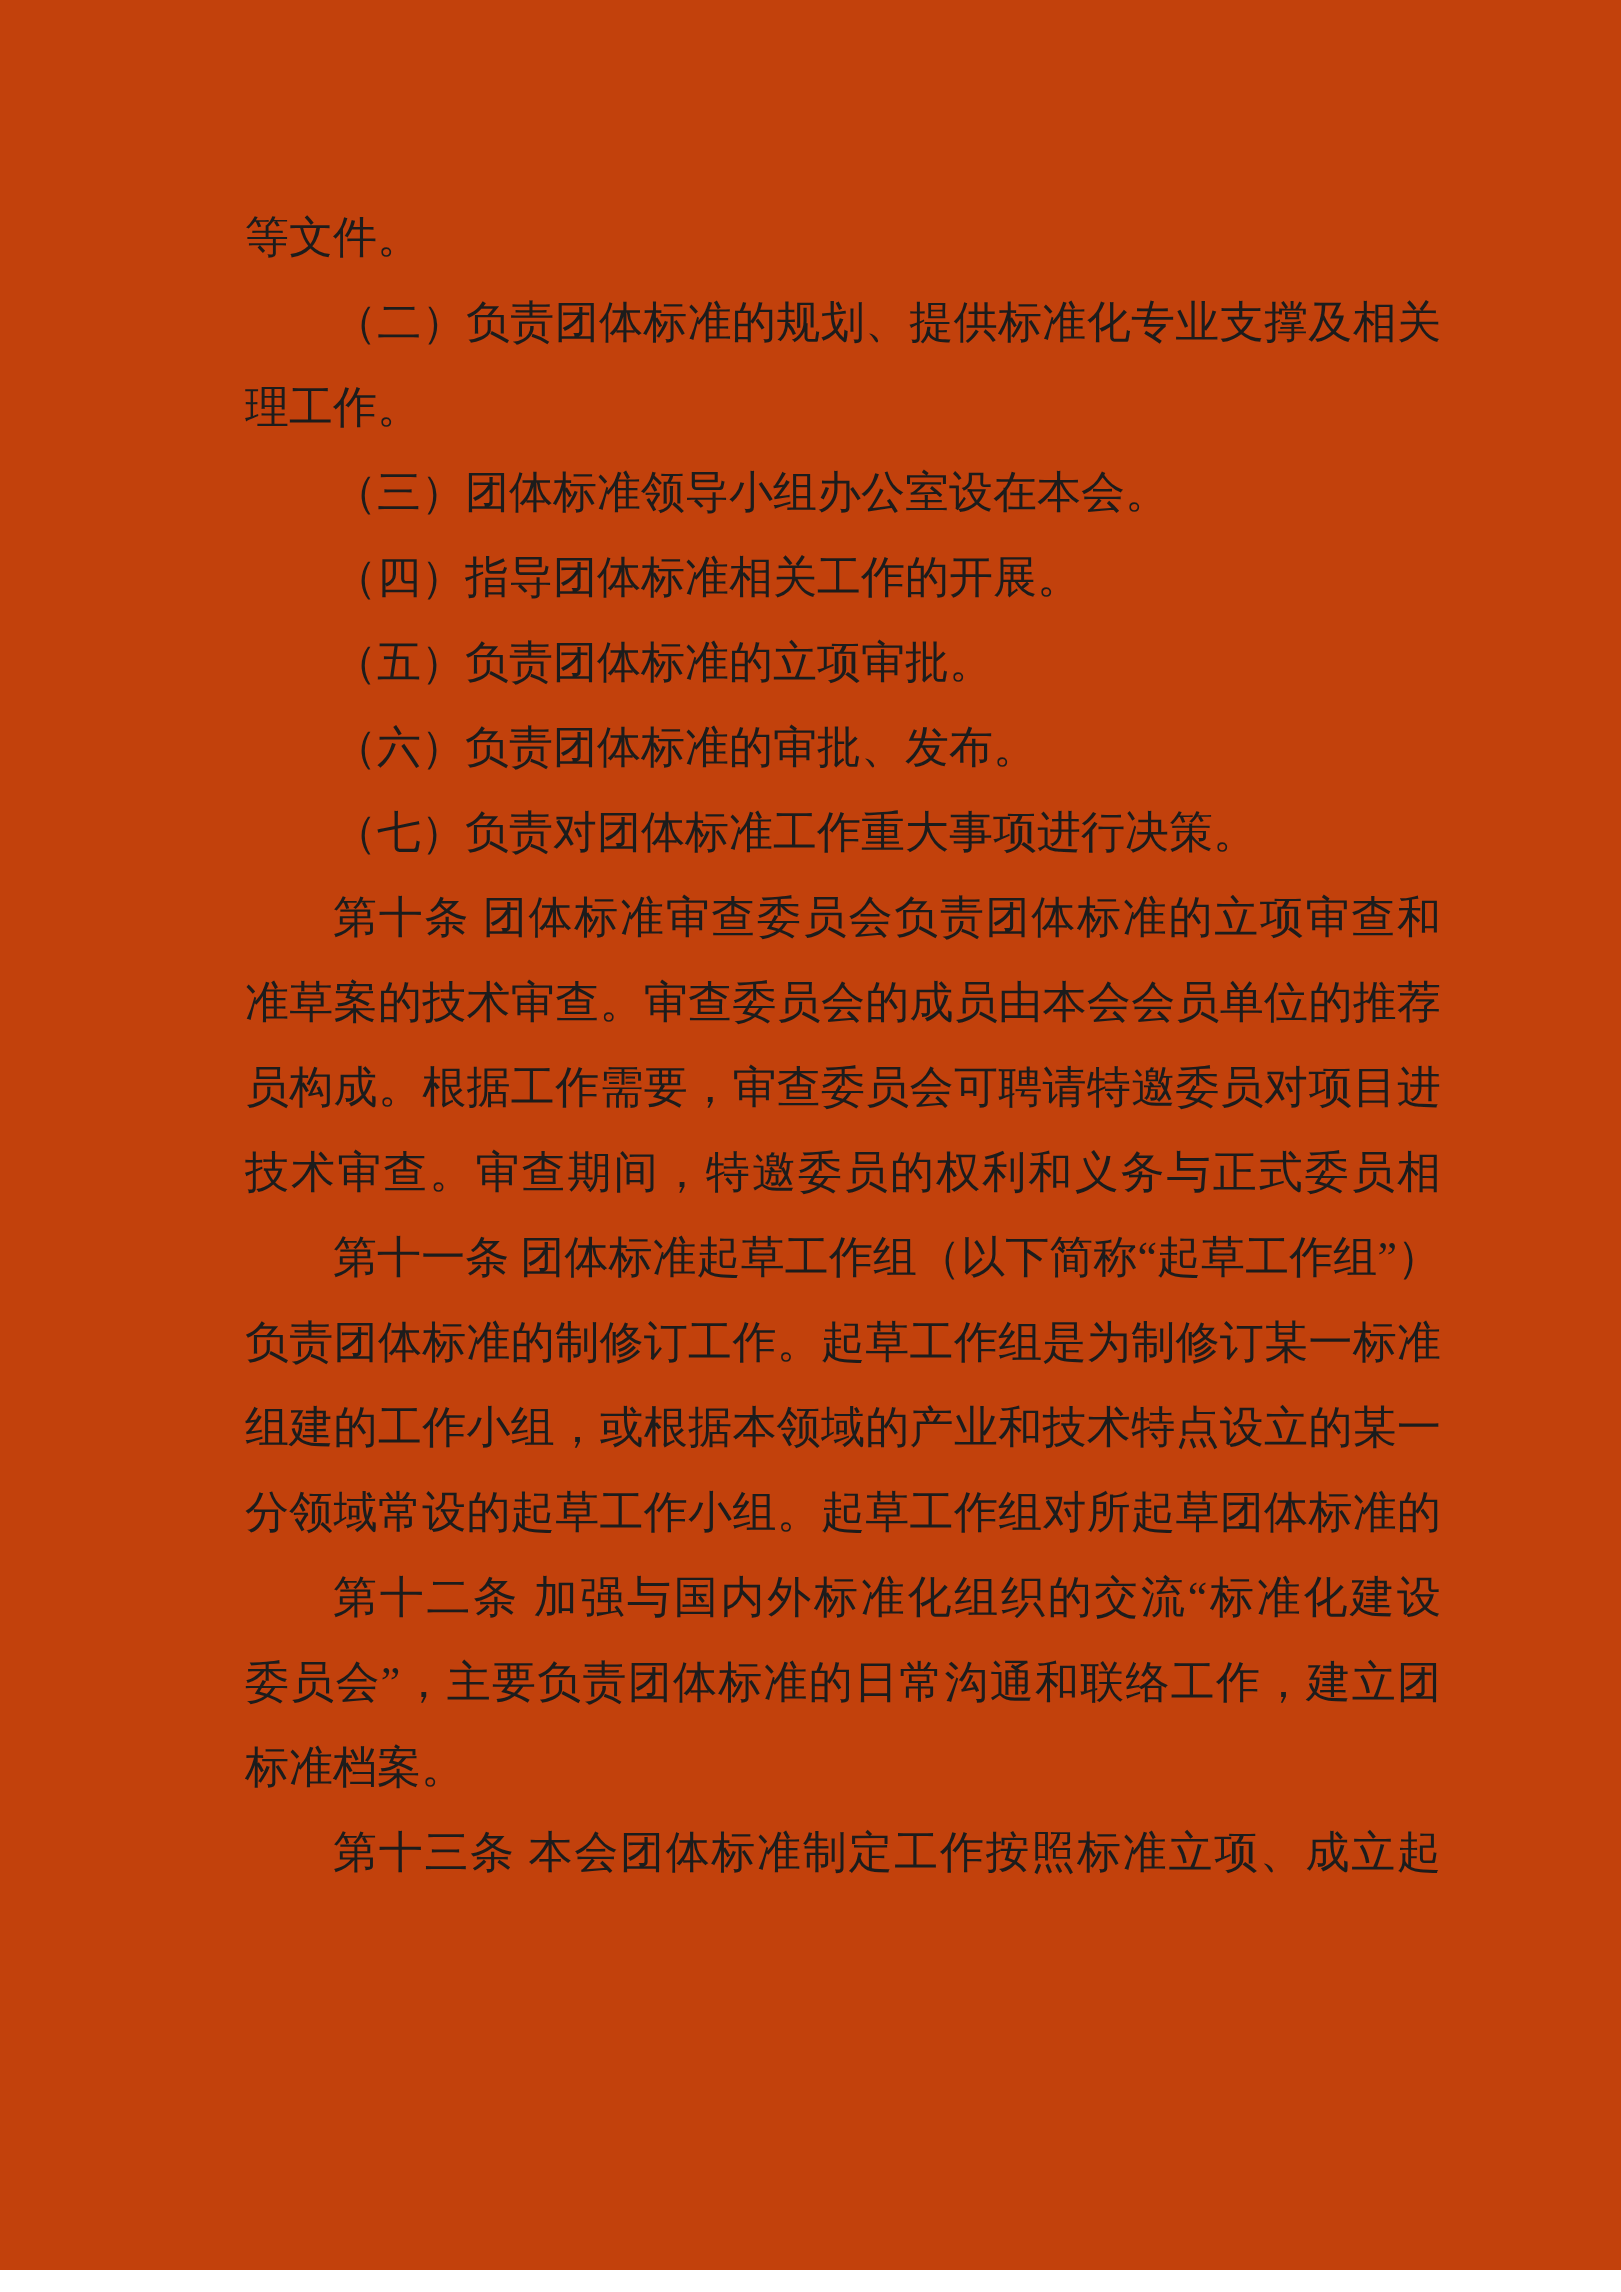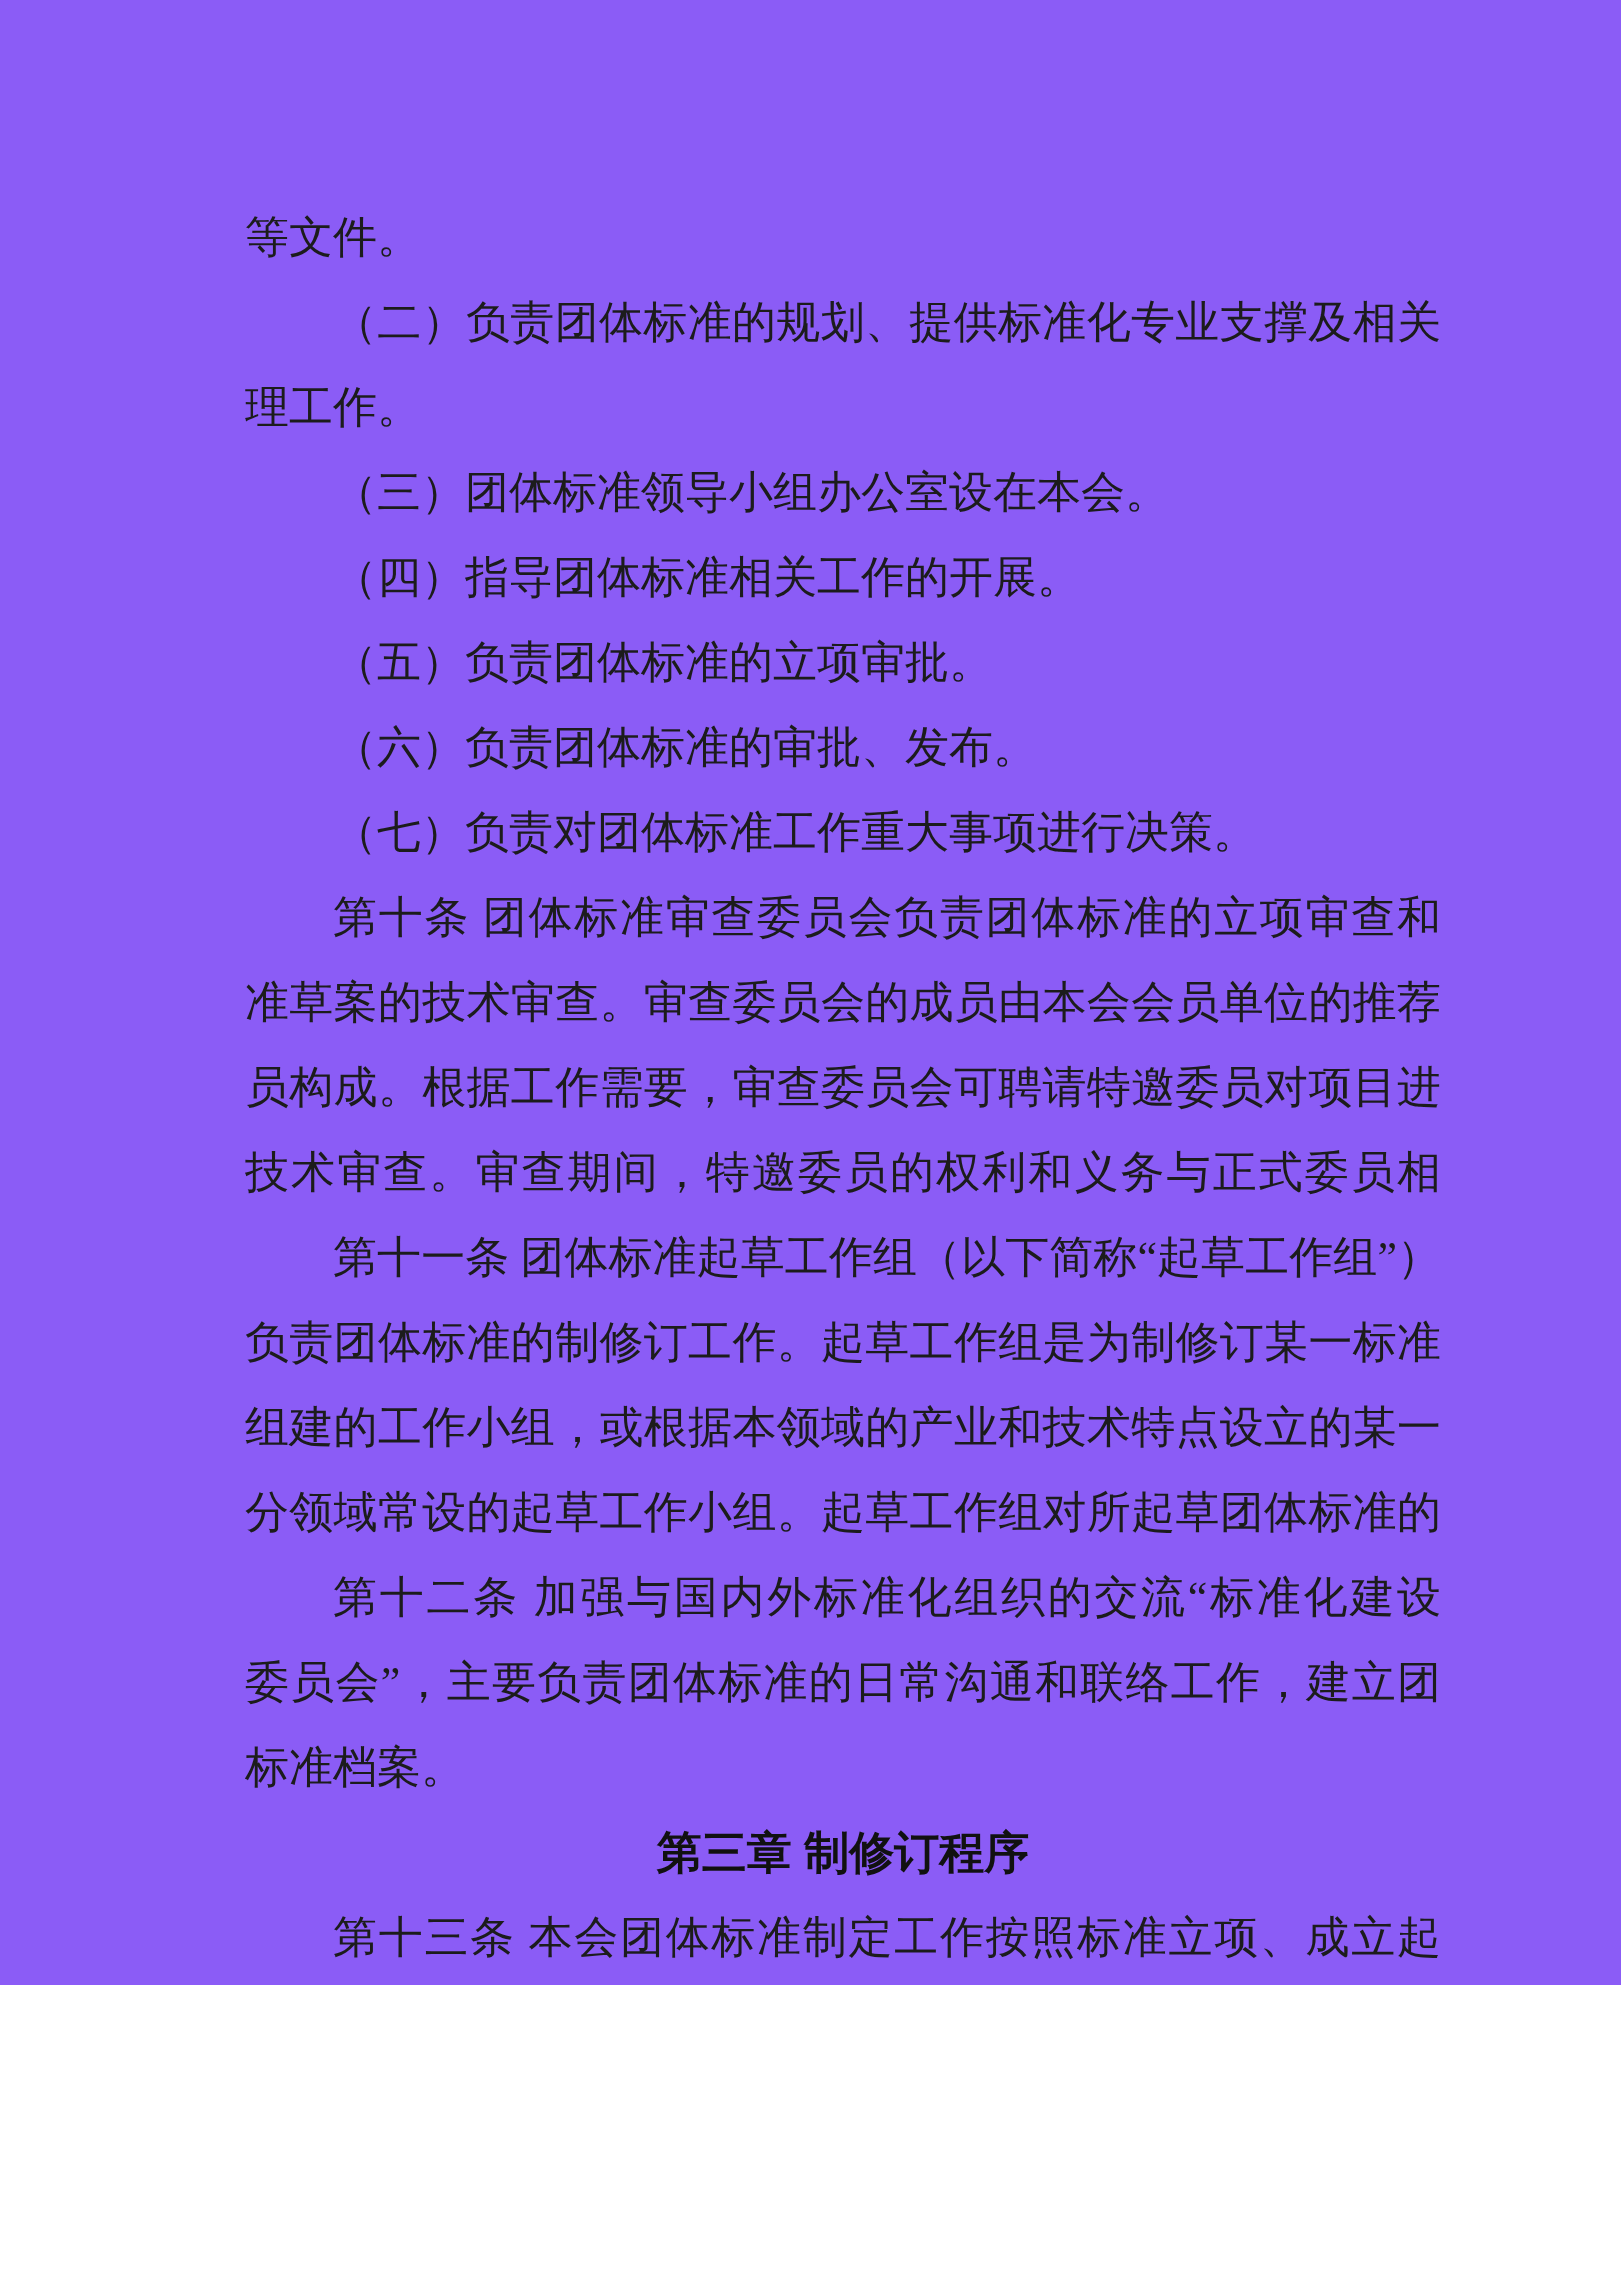--- a/index.html
+++ b/index.html
@@ -3,22 +3,22 @@
 <meta charset="utf-8">
 <style>
   html, body {
     margin: 0;
     padding: 0;
     background: #ffffff;
   }
   .page {
     position: relative;
     width: 1621px;
-    height: 1985px;
-    background: #8b5cf6;
+    height: 2270px;
+    background: #c2410c;
     overflow: hidden;
   }
   .textcol {
     position: absolute;
     left: 245px;
     top: 195px;
     width: 1196px;
   }
   .line {
     font-family: "Liberation Serif", "DejaVu Serif", serif;
@@ -62,17 +62,16 @@
     <div class="line fill">准草案的技术审查。审查委员会的成员由本会会员单位的推荐人</div>
     <div class="line fill">员构成。根据工作需要，审查委员会可聘请特邀委员对项目进行</div>
     <div class="line fill">技术审查。审查期间，特邀委员的权利和义务与正式委员相同。</div>
     <div class="line start fill">第十一条 团体标准起草工作组（以下简称“起草工作组”）</div>
     <div class="line fill">负责团体标准的制修订工作。起草工作组是为制修订某一标准而</div>
     <div class="line fill">组建的工作小组，或根据本领域的产业和技术特点设立的某一细</div>
     <div class="line fill">分领域常设的起草工作小组。起草工作组对所起草团体标准的质</div>
     <div class="line start fill">第十二条 加强与国内外标准化组织的交流“标准化建设</div>
     <div class="line fill">委员会”，主要负责团体标准的日常沟通和联络工作，建立团体</div>
     <div class="line">标准档案。</div>
-    <div class="line heading">第三章 制修订程序</div>
     <div class="line start fill">第十三条 本会团体标准制定工作按照标准立项、成立起草</div>
   </div>
 </div>
 
 
 </body></html>

